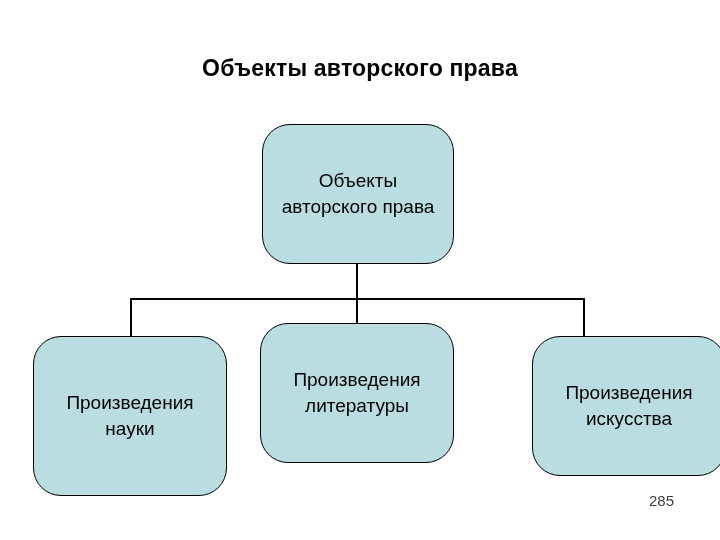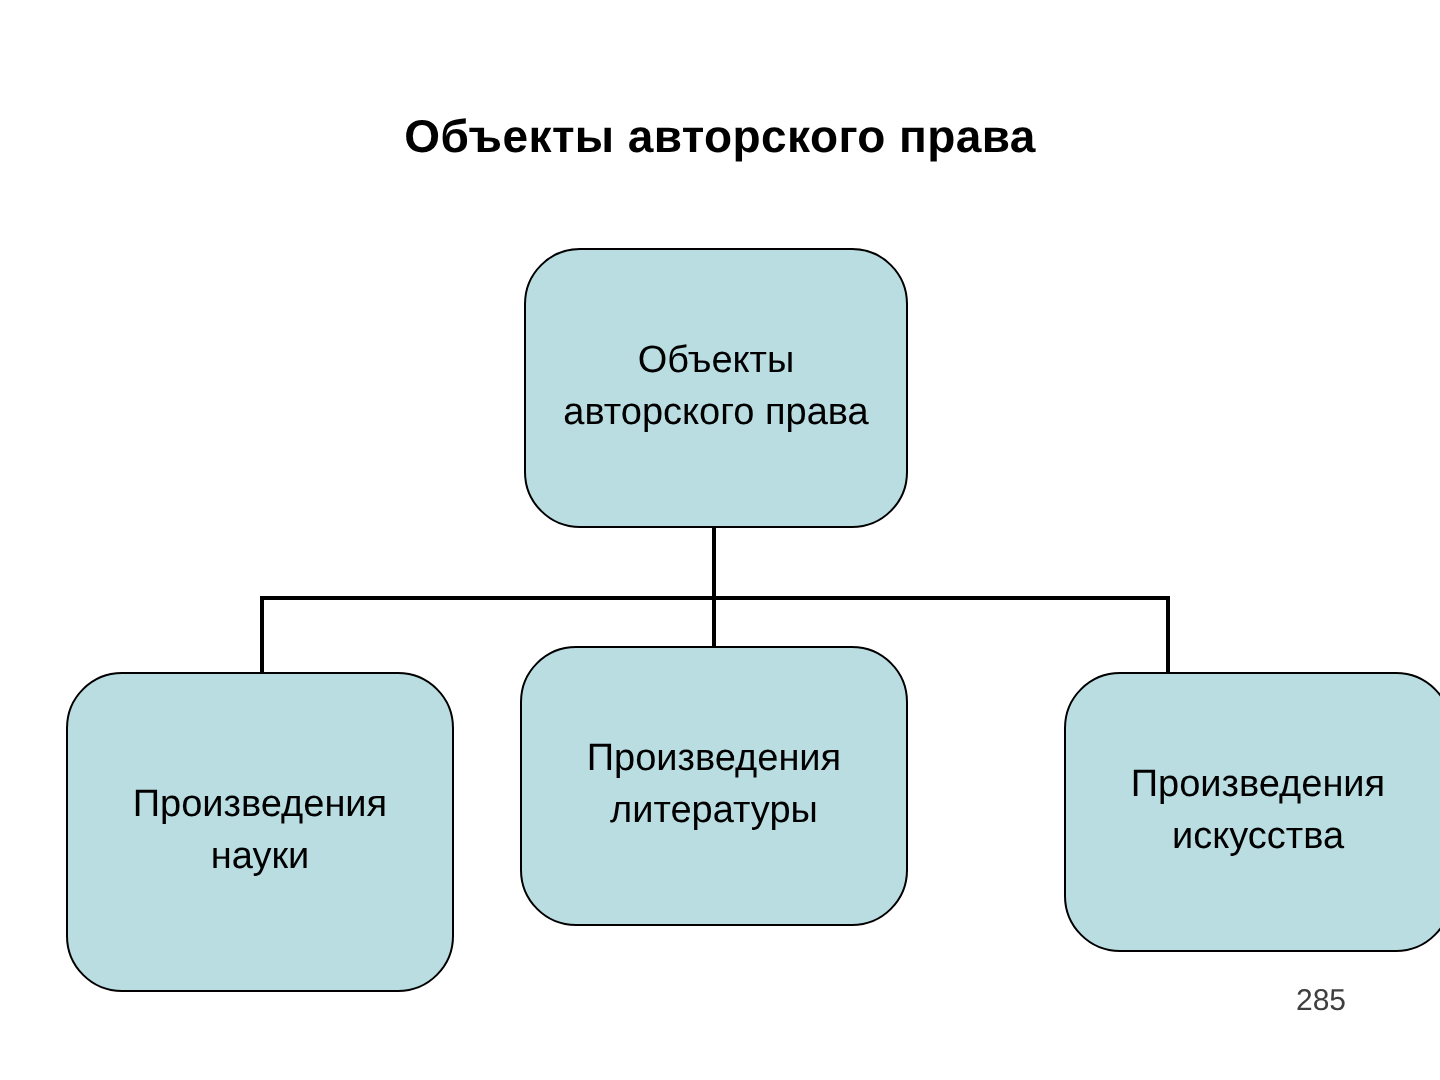--- a/index.html
+++ b/index.html
@@ -88,24 +88,24 @@
     height: 38px;
   }
   .conn-drop-right {
     left: 583px;
     top: 298px;
     width: 2px;
     height: 38px;
   }
   .page-number {
     position: absolute;
-    left: 648px;
+    left: 634px;
     top: 492px;
     width: 40px;
-    text-align: left;
+    text-align: right;
     font-size: 15px;
     color: #3f3f3f;
   }
 </style>
 </head>
 <body>
 
 <div class="slide-title">Объекты авторского права</div>
 
 <div class="connector conn-stem"></div>

